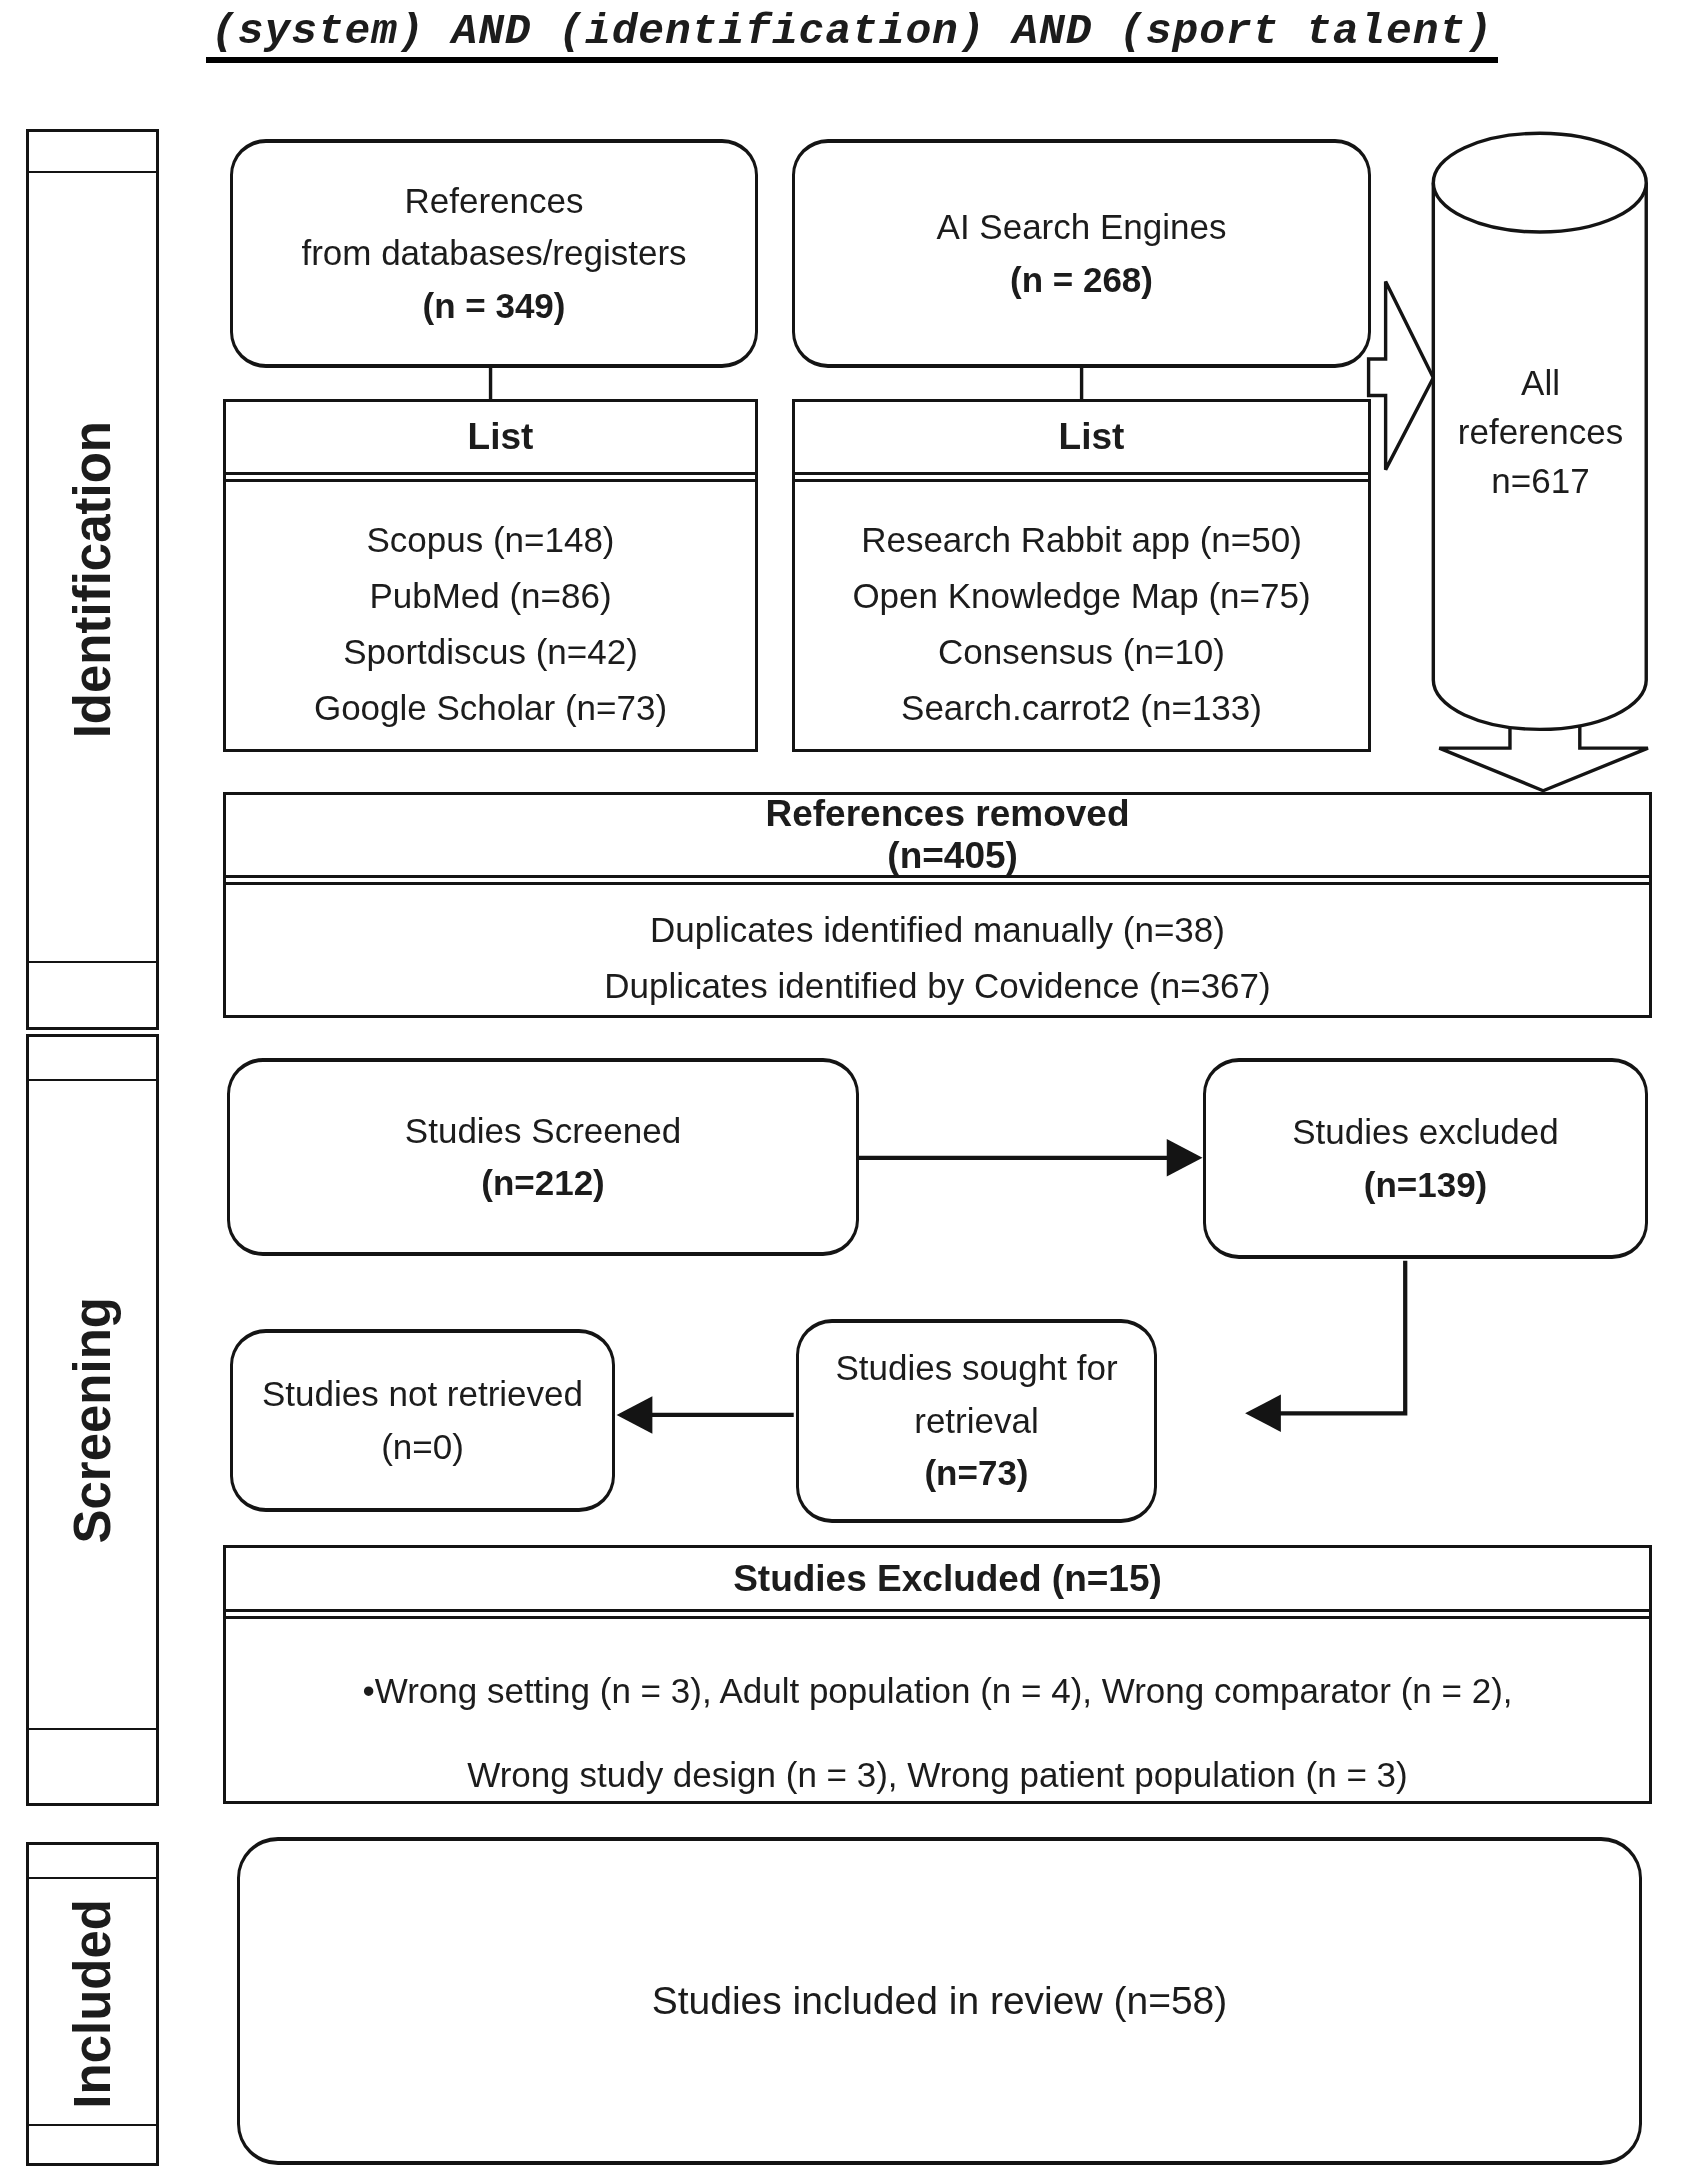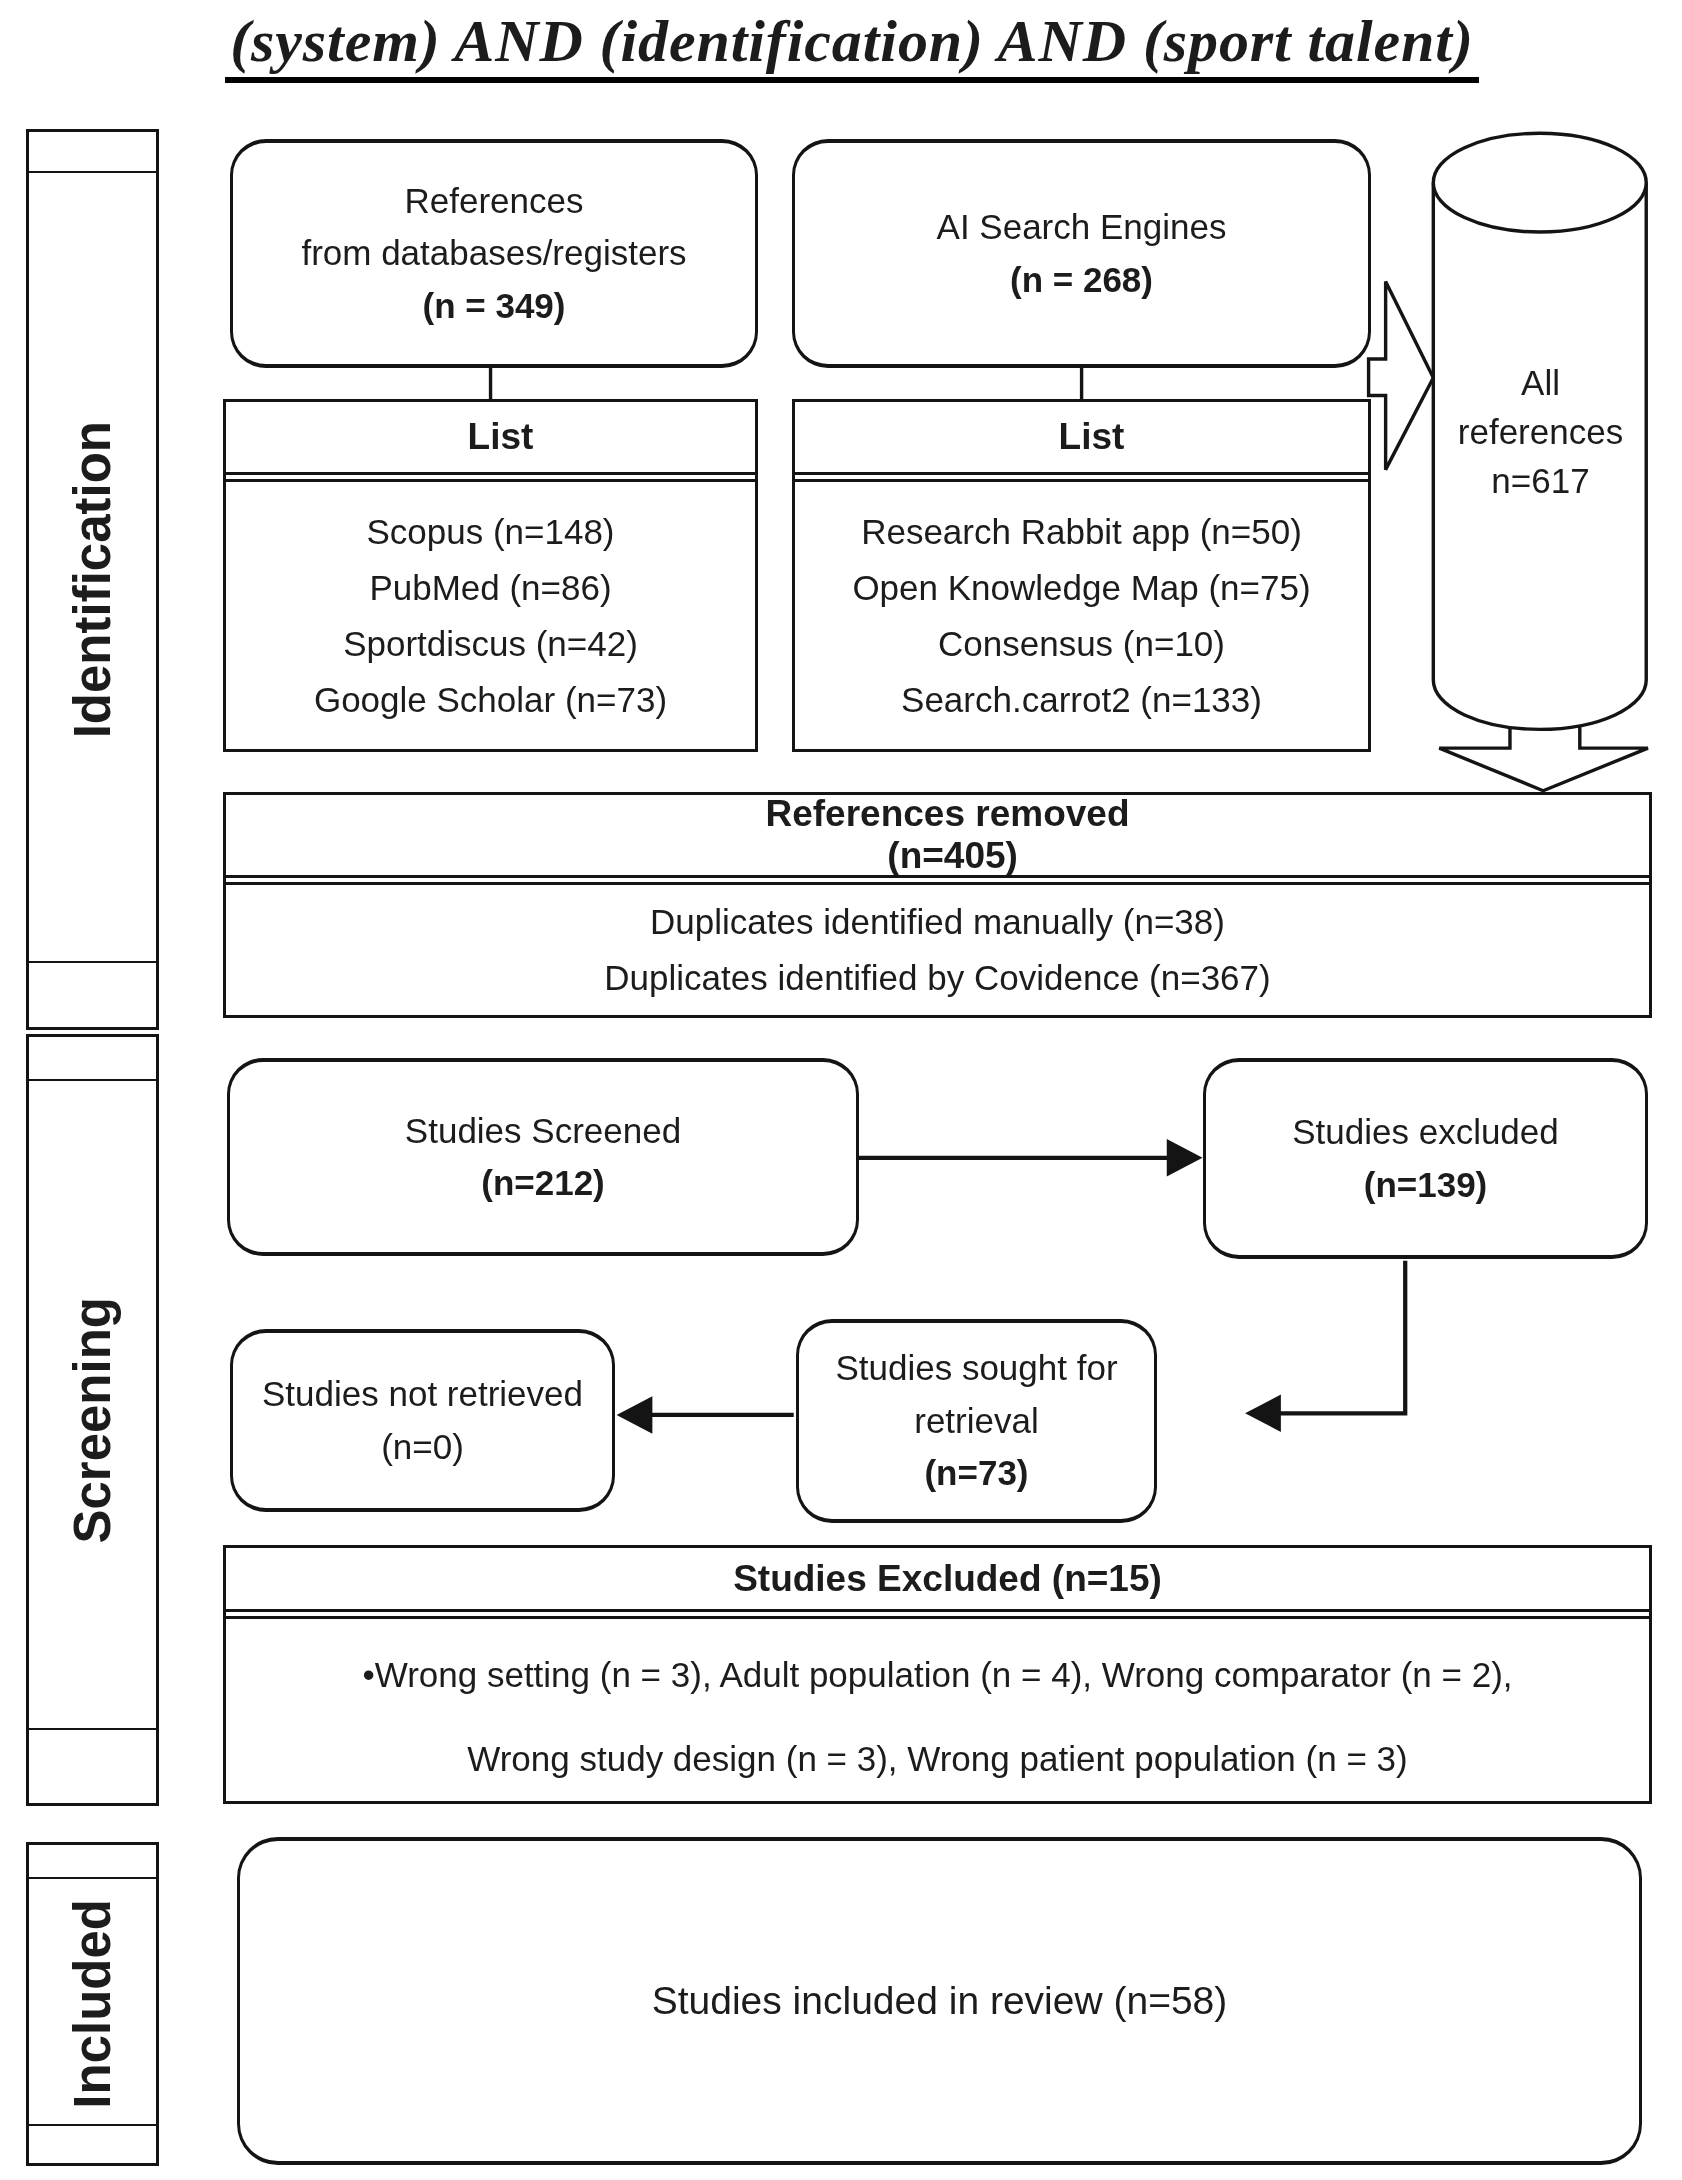--- a/index.html
+++ b/index.html
@@ -1,38 +1,38 @@
 <!DOCTYPE html>
 <html style="font-size:13.6px"><head>
 <meta charset="utf-8">
 <style>
   html,body{margin:0;padding:0;background:#fff;}
   body{width:1682px;height:2181px;overflow:hidden;
        font-family:"Liberation Sans","DejaVu Sans",sans-serif;color:#1c1c1c;}
   .canvas{position:relative;width:1682px;height:2181px;background:#fff;}
 
   .title{position:absolute;left:128px;top:6.8px;width:1448px;text-align:center;}
-  .title-text{display:inline-block;font-family:Liberation Serif, serif;
-      font-weight:bold;font-style:italic;font-size:60px;letter-spacing:0.9px;
+  .title-text{display:inline-block;font-family:Liberation Mono, monospace;
+      font-weight:bold;font-style:italic;font-size:43px;letter-spacing:0.9px;
       border-bottom:6.8px solid #000;padding:0 5.1px 1.7px 5.1px;}
 
   .overlay{position:absolute;left:0;top:0;width:1682px;height:2181px;pointer-events:none;}
 
   .box{position:absolute;box-sizing:border-box;background:#fff;border:3.4px solid #141414;}
   .rounded{border-radius:36px;border-width:4.3px 3.4px;}
   .center-col{display:flex;flex-direction:column;align-items:center;justify-content:center;
       text-align:center;font-size:35px;line-height:1.5;}
   .bold{font-weight:bold;}
 
   .tbl{display:flex;flex-direction:column;}
   .tbl-header{flex:0 0 auto;display:flex;align-items:center;justify-content:center;
       font-size:37px;font-weight:bold;text-align:center;padding-left:20px;}
   .dbl{flex:0 0 auto;height:4.3px;border-top:3.4px solid #141414;border-bottom:3.4px solid #141414;}
   .tbl-body{flex:1 1 auto;display:flex;flex-direction:column;align-items:center;
-      justify-content:center;text-align:left;font-size:35px;line-height:1.6;}
+      justify-content:center;text-align:left;font-size:35px;line-height:1.6;margin-top:16px;}
 
   .sidebar{position:absolute;left:25.6px;width:133px;box-sizing:border-box;
       border:3.4px solid #141414;background:#fff;display:flex;align-items:center;justify-content:center;}
   .sidebar .band{position:absolute;left:0;width:100%;border-top:2.6px solid #141414;}
   .sidebar-label{writing-mode:vertical-rl;transform:rotate(180deg);
       font-size:51px;font-weight:bold;white-space:nowrap;}
 
   .cyl-text{position:absolute;left:1434px;top:358px;width:213px;text-align:center;
       font-size:35px;line-height:1.4;}
 

